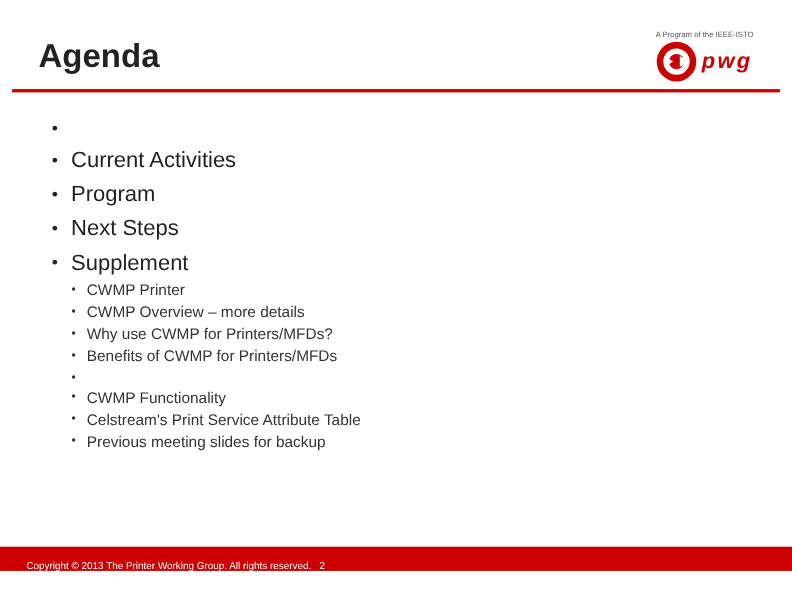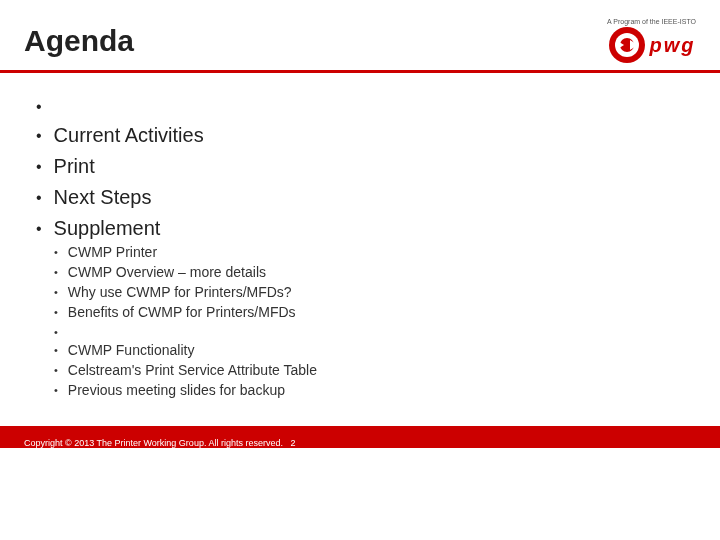--- a/index.html
+++ b/index.html
@@ -12,24 +12,24 @@
       width: 720px;
       height: 540px;
       background: #ffffff;
       font-family: Arial, sans-serif;
       overflow: hidden;
       position: relative;
     }
 
     .slide {
       width: 720px;
-      height: 448px;
+      height: 519px;
       background: #ffffff;
       position: relative;
-      padding: 0;
+      padding: 11px;
       border-radius: 26px;
     }
 
     
     .header {
       display: flex;
       align-items: center;
       justify-content: space-between;
       padding: 18px 24px 0px 24px;
       border-bottom: 3px solid #cc0000;
@@ -133,21 +133,21 @@
   </style>
 </head>
 <body>
 
 <div class="slide">
 
   <div class="header">
     <span class="title">Agenda</span>
     <div class="logo-container">
 
-      <div style="display:flex; flex-direction:column; align-items:center;">
+      <div style="display:flex; flex-direction:column; ">
         <div style="font-size:7px; color:#555; text-align:right; margin-bottom:1px;">A Program of the IEEE-ISTO</div>
         <div style="display:flex; align-items:center; gap:4px;">
 
           <div style="position:relative; width:38px; height:38px;">
             <svg width="38" height="38" viewBox="0 0 38 38" xmlns="http://www.w3.org/2000/svg">
               <circle cx="19" cy="19" r="18" fill="#cc0000"></circle>
               <circle cx="19" cy="19" r="12" fill="white"></circle>
               <circle cx="19" cy="19" r="7" fill="#cc0000"></circle>
 
               <polygon points="8,14 16,19 8,24" fill="white"></polygon>
@@ -167,21 +167,21 @@
         <span class="bullet">•</span>
       </li>
 
       <li>
         <span class="bullet">•</span>
         <span>Current Activities</span>
       </li>
 
       <li>
         <span class="bullet">•</span>
-        <span>Print</span>
+        <span>Program</span>
       </li>
 
       <li>
         <span class="bullet">•</span>
         <span>Next Steps</span>
       </li>
 
       <li style="flex-direction: column; align-items: flex-start;">
         <div style="display:flex; align-items:flex-start;">
           <span class="bullet">•</span>

